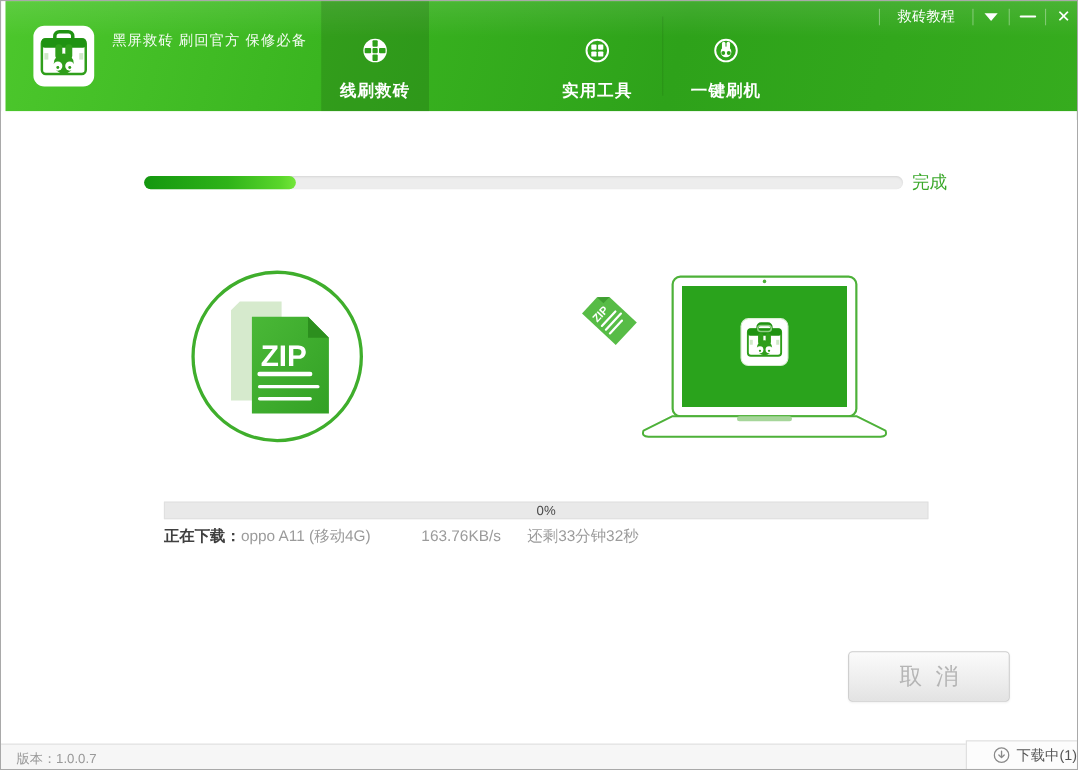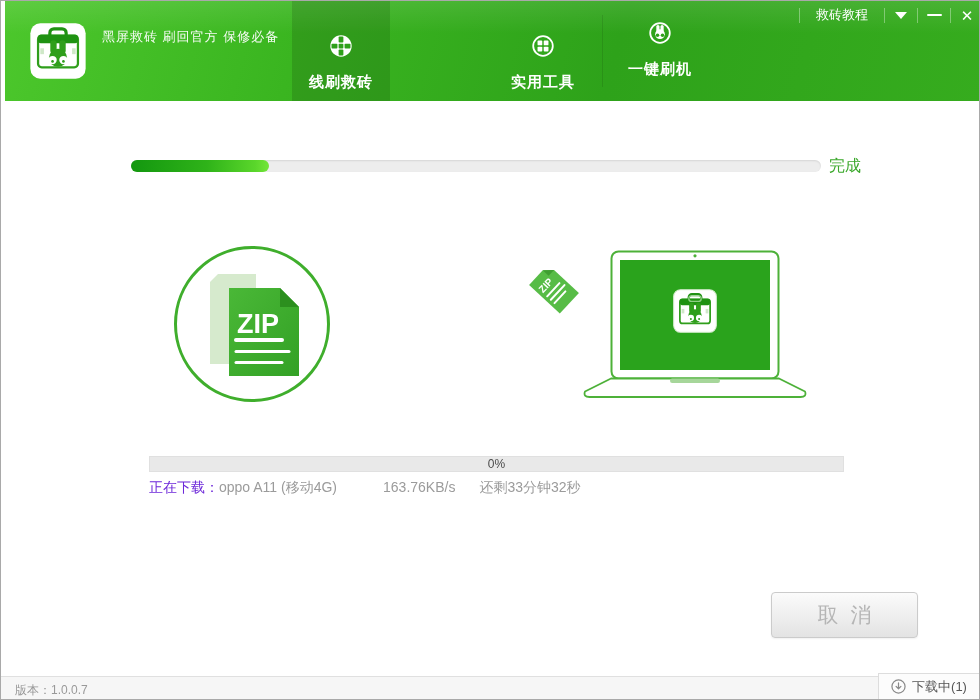--- a/index.html
+++ b/index.html
@@ -49,37 +49,37 @@
   .zip-badge   { position:absolute; left:519px; top:154px; }
   .laptop      { position:absolute; left:575px; top:142px; }
 
   .dl-bar { position:absolute; left:148px; top:355px; width:695px; height:16px;
             background:#e9e9e9; border:1px solid #e0e0e0; }
   .dl-fill { position:absolute; left:0; top:0; height:100%; background:#4cc42a; }
   .dl-pct { position:absolute; left:0; top:0; width:100%; text-align:center;
             font-size:12px; line-height:15px; color:#4a4a4a; }
 
   .status-line { position:absolute; left:148px; top:378px; font-size:14px; color:#9b9b9b; white-space:nowrap; }
-  .status-prefix { color:#6d28d9; font-weight:normal; }
+  .status-prefix { color:#404040; font-weight:bold; }
   .status-speed { margin-left:46px; }
   .status-remaining { margin-left:24px; }
 
   .cancel-btn { position:absolute; left:770px; top:491px; width:147px; height:46px;
                 border:1px solid #cbcbcb; border-radius:4px;
                 background:linear-gradient(#fbfbfb,#eeeeee 55%,#e3e3e3);
                 color:#b5b5b5; font-size:21px; letter-spacing:12px; padding-left:12px;
                 font-family:inherit; cursor:default; box-shadow:0 1px 2px rgba(0,0,0,.06); }
 
   
   .footer { position:absolute; left:0; top:675px; width:100%; height:25px;
             background:#f6f6f6; border-top:1px solid #e0e0e0; }
   .version { position:absolute; left:14px; top:5px; font-size:12px; color:#999; }
   .dl-status-box { position:absolute; left:877px; top:672px; width:102px; height:27px;
             background:#fcfcfc; border:1px solid #ddd; display:flex; align-items:center;
-            justify-content:center; gap:6px; font-size:13px; color:#555; cursor:pointer; }
+            justify-content:flex-end; gap:6px; font-size:13px; color:#555; cursor:pointer; }
 </style>
 </head>
 <body>
 
 <div class="window">
 
   <div class="header">
 
     <div class="titlebar">
       <div class="tb-sep"></div>
@@ -142,21 +142,21 @@
         <g fill="#fff">
           <rect x="22.8" y="22.8" width="8" height="8" rx="1.5"></rect>
           <rect x="33.2" y="22.8" width="8" height="8" rx="1.5"></rect>
           <rect x="22.8" y="33.2" width="8" height="8" rx="1.5"></rect>
           <rect x="33.2" y="33.2" width="8" height="8" rx="1.5"></rect>
         </g>
       </svg>
       <div class="tab-label">实用工具</div>
     </div>
 
-    <div class="tab" style="left:607px;width:96px;justify-content:center;">
+    <div class="tab" style="left:607px;width:96px;">
       <svg class="tab-icon" viewBox="0 0 64 64">
         <circle cx="32" cy="32" r="16.5" fill="none" stroke="#fff" stroke-width="3"></circle>
         <g fill="#fff">
           <rect x="25.8" y="18.5" width="5.4" height="12" rx="2.7"></rect>
           <rect x="32.8" y="18.5" width="5.4" height="12" rx="2.7"></rect>
           <circle cx="32" cy="34" r="8.2"></circle>
         </g>
         <circle cx="27.8" cy="35.8" r="3" fill="#2ea01a"></circle>
         <circle cx="36.2" cy="35.8" r="3" fill="#2ea01a"></circle>
       </svg>

